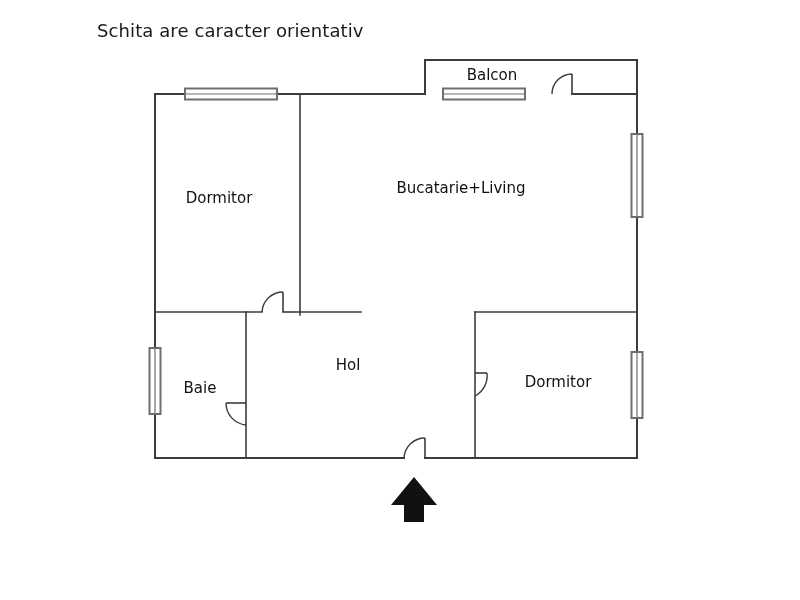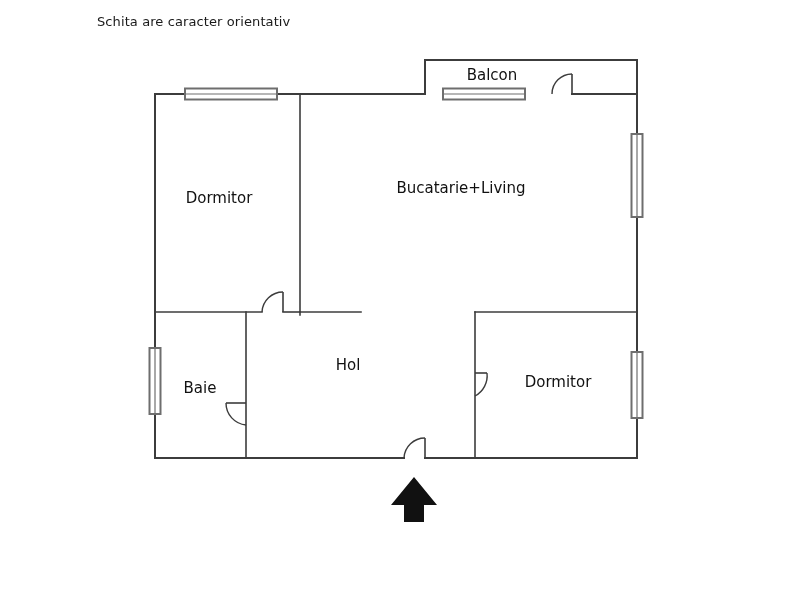--- a/index.html
+++ b/index.html
@@ -17,22 +17,22 @@
   #plan-root {
     position: absolute;
     left: 0;
     top: 0;
     width: 800px;
     height: 600px;
   }
   .plan-title {
     position: absolute;
     left: 97px;
-    top: 14px;
-    font-size: 13px;
+    top: 20px;
+    font-size: 18px;
     color: #1a1a1a;
     letter-spacing: 0.1px;
     white-space: nowrap;
   }
   svg.floorplan {
     position: absolute;
     left: 0;
     top: 0;
     width: 800px;
     height: 600px;

